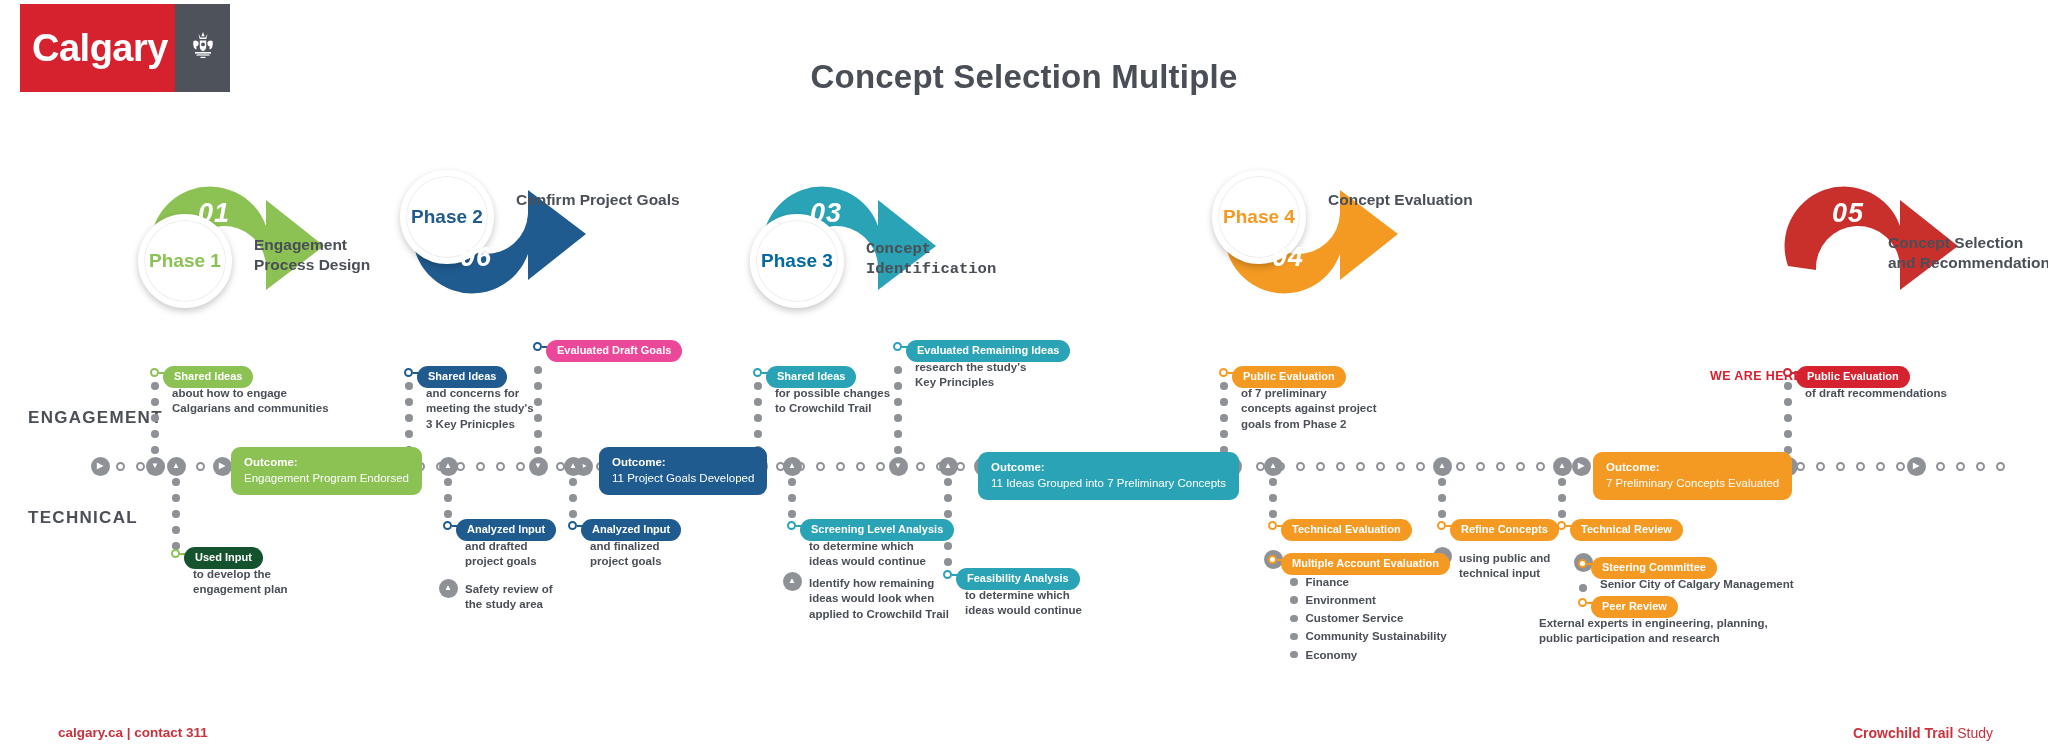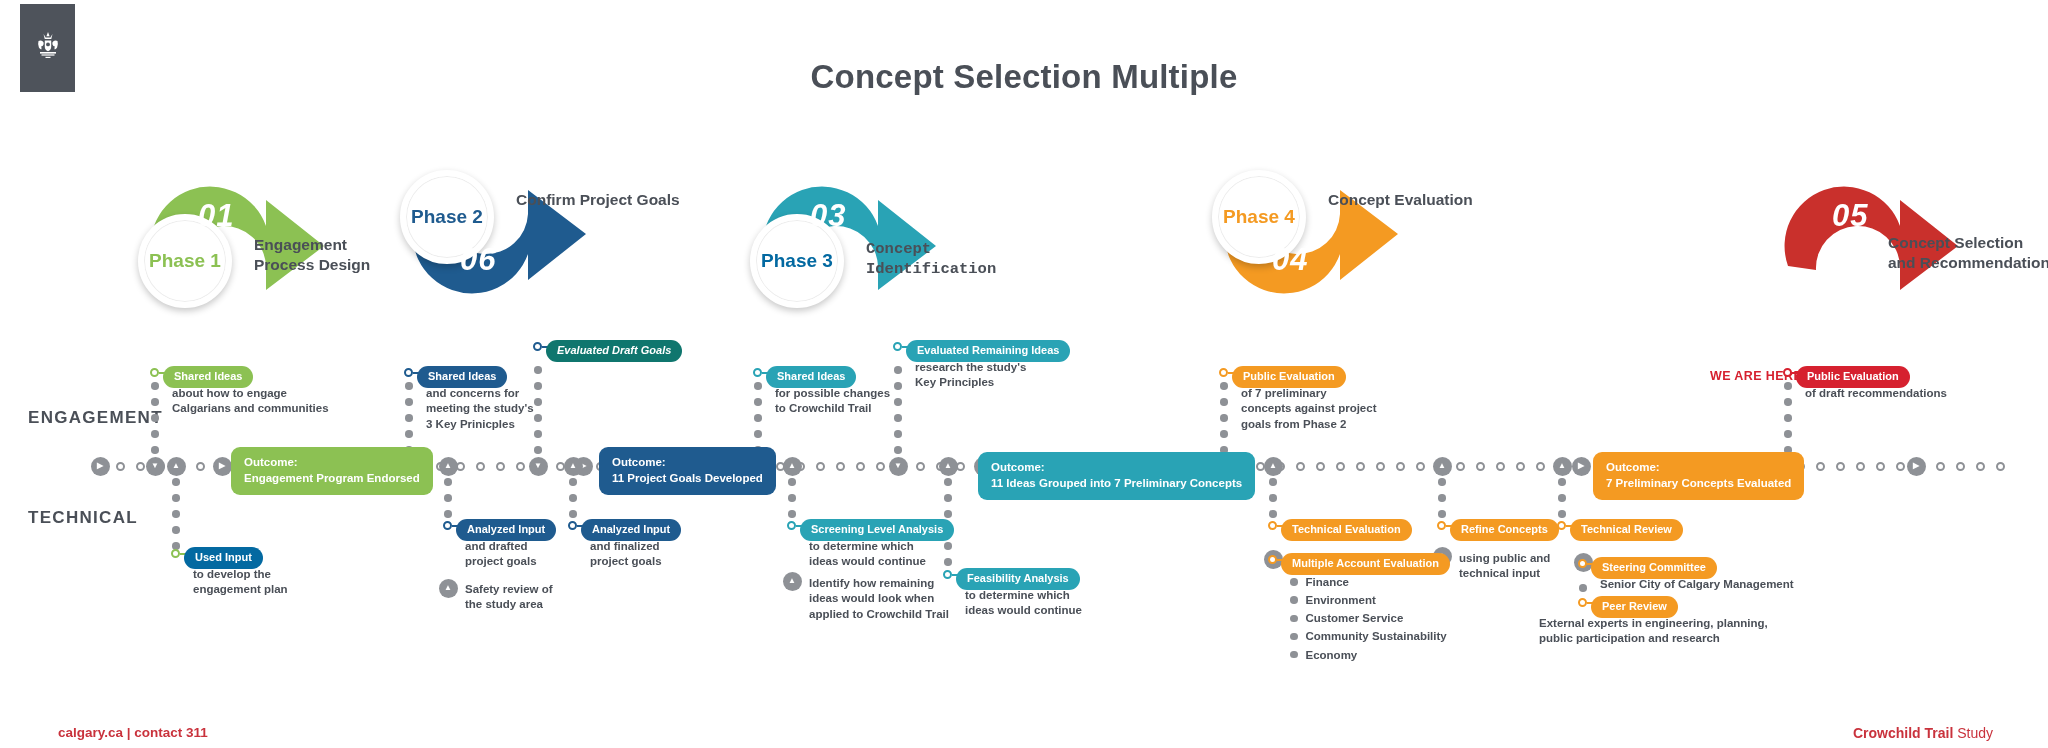--- a/index.html
+++ b/index.html
@@ -28,21 +28,21 @@
   .phase .circle {
     position:absolute; width:94px; height:94px; border-radius:50%;
     background:#fff; border:6px solid #fff;
     box-shadow:0 3px 7px rgba(0,0,0,0.22), 0 0 0 1px #EDEDED inset;
     display:flex; align-items:center; justify-content:center;
     font-size:19px; font-weight:bold; z-index:3;
   }
   .phase .arcwrap { position:absolute; left:0; top:0; width:300px; height:140px; z-index:2; }
   .phase .bignum {
     position:absolute; color:#fff; font-style:italic; font-weight:bold;
-    font-size:31px; z-index:4; letter-spacing:1px;
+    font-size:27px; z-index:4; letter-spacing:1px;
   }
   .phase .caption {
     position:absolute; font-size:15.5px; font-weight:bold; color:#4A4F57;
     line-height:1.28; z-index:4;
   }
 
   
   .rowlabel { font-size:17px; font-weight:bold; color:#4A4F57; letter-spacing:1.3px; }
 
   
@@ -55,21 +55,21 @@
   
   .vdot { position:absolute; width:7.5px; height:7.5px; border-radius:50%; background:#8E9196; }
 
   
   .pill {
     position:absolute; border-radius:11px; color:#fff; font-weight:bold;
     font-size:11px; line-height:1; padding:5px 11px 6px 11px; white-space:nowrap;
   }
   .pill.outcome { border-radius:9px; font-size:11.5px; padding:8px 13px 9px 13px; line-height:1.35; white-space:nowrap; }
   .pill.outcome .ttl { display:block; font-weight:bold; }
-  .pill.outcome .sub { display:block; font-weight:bold; }
+  .pill.outcome .sub { display:block; font-weight:normal; }
 
   .ring { position:absolute; width:9px; height:9px; border-radius:50%;
           background:#fff; border:2.3px solid currentColor; }
   .stub { position:absolute; height:2px; }
 
   .desc { position:absolute; font-size:11.5px; line-height:1.33; color:#4A4F57; font-weight:bold; white-space:nowrap; }
   .sublist { position:absolute; font-size:11.5px; line-height:1.58; color:#4A4F57; font-weight:bold; white-space:nowrap; }
   .sublist .li { position:relative; padding-left:0; }
 
   .wearehere { position:absolute; font-size:12.5px; font-weight:bold; color:#D6212F; letter-spacing:0.4px; }
@@ -77,20 +77,23 @@
   
   #f-left  { left:58px; top:725px; font-size:13.5px; font-weight:bold; color:#C9323C; }
   #f-right { right:55px; top:725px; font-size:14px; color:#C9323C; }
   #f-right b { font-weight:bold; }
   #f-right span.light { font-weight:normal; }
 </style>
 </head>
 <body>
 
 <div id="logo" class="abs">
+  <div class="red">
+    <span>Calgary</span>
+  </div>
   <div class="grey">
     <svg class="crest" width="30" height="40" viewBox="0 0 30 40">
       <g fill="#ffffff">
         <path d="M15 4 l1.6 4.2 h-3.2 z"></path>
         <path d="M10.5 6 l2.2 3.6 -1.1 .6 z"></path>
         <path d="M19.5 6 l-2.2 3.6 1.1 .6 z"></path>
         <rect x="11.5" y="9.4" width="7" height="1.5" rx="0.7"></rect>
         <path d="M11.8 12.5 h6.4 v6.2 q0 3.2 -3.2 4.6 q-3.2 -1.4 -3.2 -4.6 z"></path>
         <path d="M5.5 13 q2.4 -1.2 4.4 .6 q1.2 1.2 .6 3 q-.6 1.8 -2.4 2 q.9 1.6 .2 3 q-1.6 -0.6 -2.4 -2.2 q-1.4 -2.8 -.4 -6.4 z"></path>
         <path d="M24.5 13 q-2.4 -1.2 -4.4 .6 q-1.2 1.2 -.6 3 q.6 1.8 2.4 2 q-.9 1.6 -.2 3 q1.6 -0.6 2.4 -2.2 q1.4 -2.8 .4 -6.4 z"></path>
@@ -414,38 +417,38 @@
 
 <div class="pill outcome" style="left:231px; top:447px; background:#8CC153;">
   <span class="ttl">Outcome:</span>
   <span class="sub">Engagement Program Endorsed</span>
 </div>
 
 <div class="abs" style="left:171px; top:549px; color:#8CC153;">
   <div class="ring" style="left:0; top:0;"></div>
   <div class="stub" style="left:9px; top:3.5px; width:12px; background:#8CC153;"></div>
 </div>
-<div class="pill" style="left:184px; top:547px; background:#0369a1;">Used Input</div>
+<div class="pill" style="left:184px; top:547px; background:#14532d;">Used Input</div>
 <div class="desc" style="left:193px; top:567px; white-space:pre-line;">to develop the
 engagement plan</div>
 
 <div class="abs" style="left:404px; top:368px; color:#1F5B8F;">
   <div class="ring" style="left:0; top:0;"></div>
   <div class="stub" style="left:9px; top:3.5px; width:12px; background:#1F5B8F;"></div>
 </div>
 <div class="pill" style="left:417px; top:366px; background:#1F5B8F;">Shared Ideas</div>
 <div class="desc" style="left:426px; top:386px; white-space:pre-line;">and concerns for
 meeting the study's
 3 Key Prinicples</div>
 
 <div class="abs" style="left:533px; top:342px; color:#1F5B8F;">
   <div class="ring" style="left:0; top:0;"></div>
   <div class="stub" style="left:9px; top:3.5px; width:12px; background:#1F5B8F;"></div>
 </div>
-<div class="pill" style="left:546px; top:340px; background:#0f766e;font-style:italic;">Evaluated Draft Goals</div>
+<div class="pill" style="left:546px; top:340px; background:#ec4899;">Evaluated Draft Goals</div>
 
 <div class="pill outcome" style="left:599px; top:447px; background:#1F5B8F;">
   <span class="ttl">Outcome:</span>
   <span class="sub">11 Project Goals Developed</span>
 </div>
 
 <div class="abs" style="left:443px; top:521px; color:#1F5B8F;">
   <div class="ring" style="left:0; top:0;"></div>
   <div class="stub" style="left:9px; top:3.5px; width:12px; background:#1F5B8F;"></div>
 </div>

